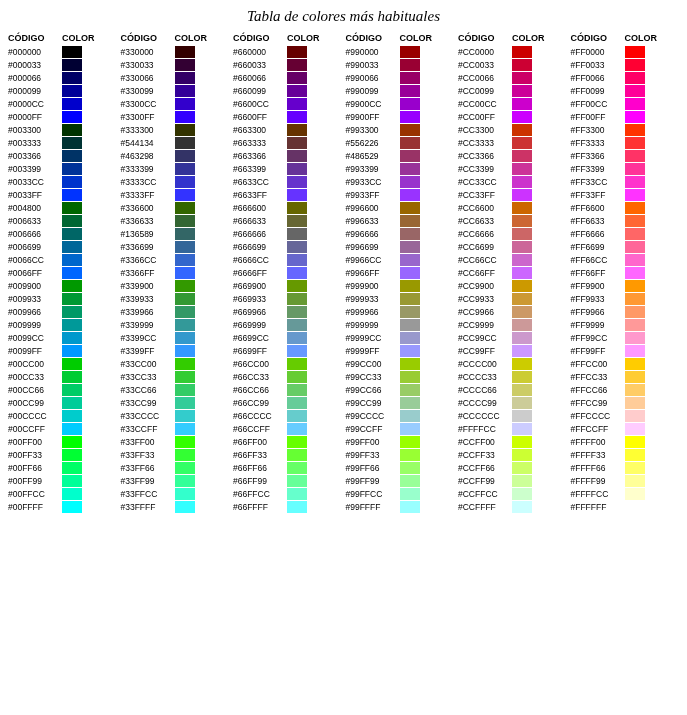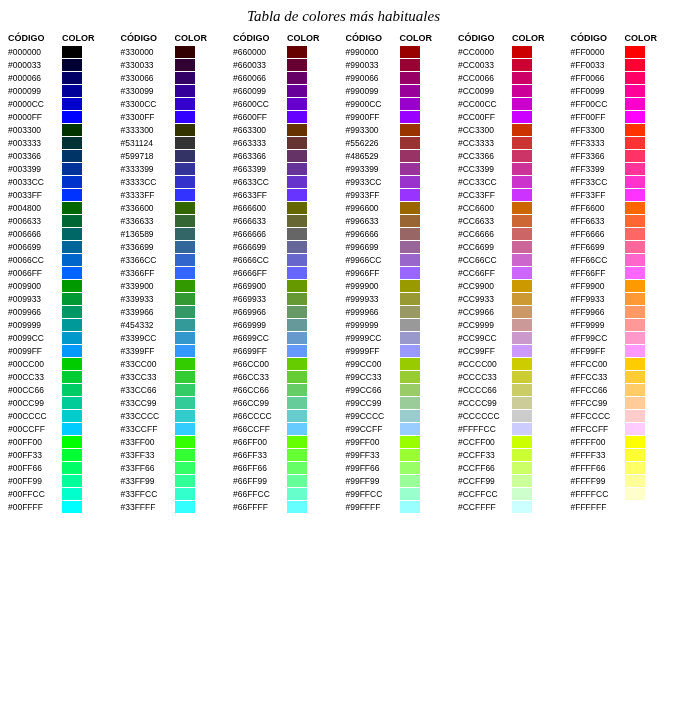--- a/index.html
+++ b/index.html
@@ -240,25 +240,25 @@
       </div>
       <div class="color-row">
         <span class="color-code">#3300FF</span>
         <div class="color-swatch" style="background-color: rgb(51, 0, 255);"></div>
       </div>
       <div class="color-row">
         <span class="color-code">#333300</span>
         <div class="color-swatch" style="background-color: rgb(51, 51, 0);"></div>
       </div>
       <div class="color-row">
-        <span class="color-code">#531124</span>
+        <span class="color-code">#544134</span>
         <div class="color-swatch" style="background-color: rgb(51, 51, 51);"></div>
       </div>
       <div class="color-row">
-        <span class="color-code">#599718</span>
+        <span class="color-code">#463298</span>
         <div class="color-swatch" style="background-color: rgb(51, 51, 102);"></div>
       </div>
       <div class="color-row">
         <span class="color-code">#333399</span>
         <div class="color-swatch" style="background-color: rgb(51, 51, 153);"></div>
       </div>
       <div class="color-row">
         <span class="color-code">#3333CC</span>
         <div class="color-swatch" style="background-color: rgb(51, 51, 204);"></div>
       </div>
@@ -296,21 +296,21 @@
       </div>
       <div class="color-row">
         <span class="color-code">#339933</span>
         <div class="color-swatch" style="background-color: rgb(51, 153, 51);"></div>
       </div>
       <div class="color-row">
         <span class="color-code">#339966</span>
         <div class="color-swatch" style="background-color: rgb(51, 153, 102);"></div>
       </div>
       <div class="color-row">
-        <span class="color-code">#454332</span>
+        <span class="color-code">#339999</span>
         <div class="color-swatch" style="background-color: rgb(51, 153, 153);"></div>
       </div>
       <div class="color-row">
         <span class="color-code">#3399CC</span>
         <div class="color-swatch" style="background-color: rgb(51, 153, 204);"></div>
       </div>
       <div class="color-row">
         <span class="color-code">#3399FF</span>
         <div class="color-swatch" style="background-color: rgb(51, 153, 255);"></div>
       </div>

